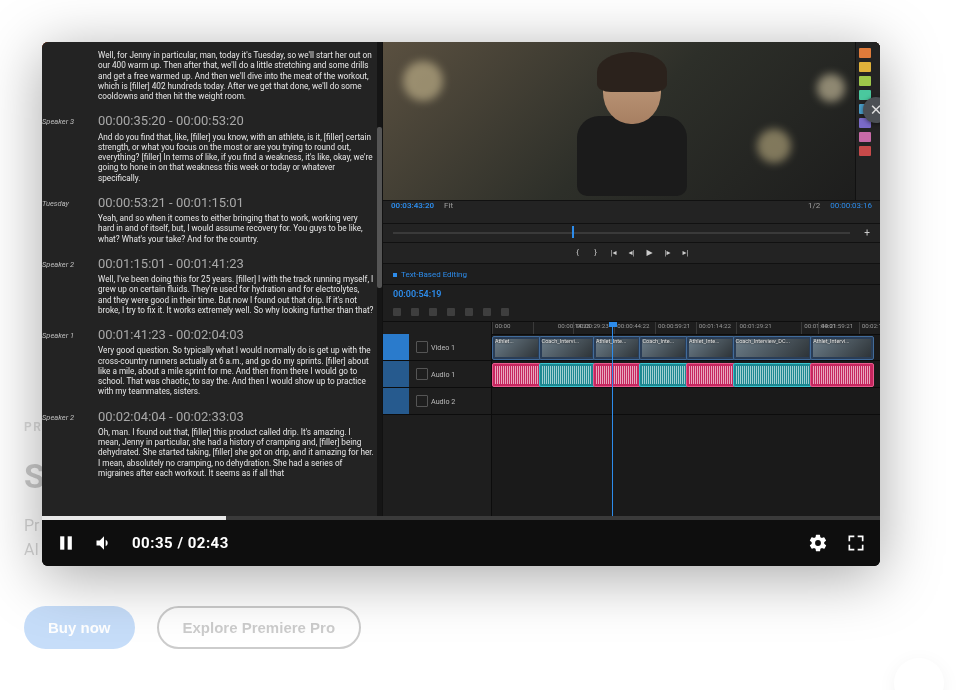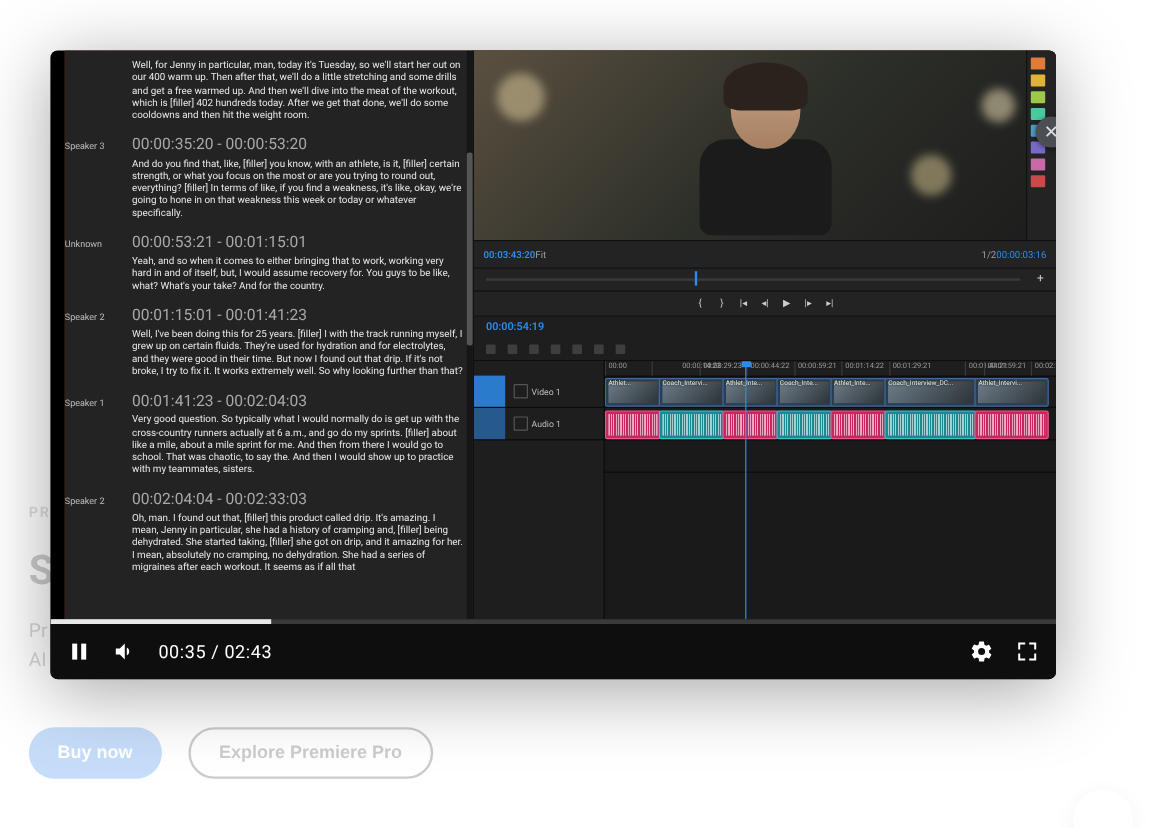--- a/index.html
+++ b/index.html
@@ -8,42 +8,42 @@
   .bg-eyebrow{font-size:12px;letter-spacing:1.5px;color:#707070;font-weight:600;}
   .bg-title{font-size:34px;font-weight:700;margin:22px 0 18px;color:#2c2c2c;}
   .bg-para{font-size:16px;color:#505050;line-height:1.5;max-width:880px;}
   .bg-btns{margin-top:44px;display:flex;gap:22px;align-items:center;}
   .btn-primary{background:#1473e6;color:#fff;border:none;border-radius:25px;padding:13px 24px;font-size:15px;font-weight:600;cursor:pointer;}
   .btn-outline{background:transparent;color:#2c2c2c;border:2px solid #2c2c2c;border-radius:25px;padding:11px 24px;font-size:15px;font-weight:600;cursor:pointer;}
   .page-dim{position:absolute;inset:0;background:rgba(255,255,255,0.76);}
   .vp{position:absolute;left:42px;top:42px;width:838px;height:524px;background:#000;border-radius:6px;overflow:hidden;box-shadow:0 10px 60px rgba(0,0,0,.35);}
   .close-btn{position:absolute;right:-9px;top:55px;width:26px;height:26px;border-radius:50%;background:#4b4f54;color:#ddd;display:flex;align-items:center;justify-content:center;font-size:15px;cursor:pointer;z-index:30;box-shadow:0 1px 4px rgba(0,0,0,.5);}
 
-  .frame{position:absolute;left:12px;top:0;right:0;height:474px;background:#c2410c;display:flex;}
+  .frame{position:absolute;left:0;top:0;right:0;height:474px;background:#c2410c;display:flex;}
   .tr-col{width:340px;height:100%;background:#232323;color:#d8d8d8;font-size:8.2px;line-height:1.25;overflow:hidden;border-right:1px solid #111;position:relative;}
   .tr-row{display:flex;padding:6px 8px 6px 0;gap:8px;}
-  .speaker{width:48px;flex:none;font-size:7.5px;color:#bdbdbd;padding-top:4px;}
+  .speaker{width:48px;flex:none;font-size:7.5px;color:#bdbdbd;padding-top:4px;font-style:italic;}
   .seg{flex:1;}
   .seg .tc{font-size:13px;color:#a8a8a8;margin-bottom:2px;}
   .seg .tx{color:#e8e8e8;}
   .tr-scroll{position:absolute;right:0;top:0;width:5px;bottom:0;background:#151515;}
   .tr-thumb{position:absolute;right:0;top:18%;width:5px;height:34%;background:#555;border-radius:2px;}
 
   .right-col{flex:1;display:flex;flex-direction:column;background:#1a1a1a;position:relative;}
   .monitor{height:158px;background:linear-gradient(135deg,#5a5040 0,#2d2f29 50%,#1c1c1c 100%);position:relative;overflow:hidden;}
   .person{position:absolute;left:50%;top:10%;transform:translateX(-50%);width:120px;height:140px;}
   .head{width:58px;height:66px;border-radius:50% 50% 48% 48%;background:linear-gradient(180deg,#c6a382,#a77f62);margin:0 auto;position:relative;}
   .hair{position:absolute;top:-6px;left:-6px;right:-6px;height:40px;border-radius:50% 50% 20% 20%;background:#2b221c;}
   .torso{width:110px;height:80px;background:#1b1b1b;margin:-8px auto 0;border-radius:22px 22px 10px 10px;}
   .bokeh{position:absolute;border-radius:50%;filter:blur(4px);opacity:.55;}
   .b1{width:40px;height:40px;background:#d7c79a;left:4%;top:12%;}
   .b2{width:28px;height:28px;background:#e6d9b3;right:7%;top:20%;}
   .b3{width:34px;height:34px;background:#cdbd8c;right:18%;top:55%;}
 
-  .mon-bar{height:22px;background:#232323;display:flex;align-items:center;padding:0 8px;font-size:8px;color:#9e9e9e;border-top:1px solid #111;border-bottom:1px solid #111;}
+  .mon-bar{height:22px;background:#232323;display:flex;align-items:flex-start;gap:10px;padding:0 8px;font-size:8px;color:#9e9e9e;border-top:1px solid #111;border-bottom:1px solid #111;}
   .mon-tc{color:#2d8ceb;font-weight:600;}
   .mon-spacer{flex:1;}
   .mon-right{color:#2d8ceb;}
   .scrub{height:18px;background:#232323;position:relative;border-bottom:1px solid #111;}
   .scrub-track{position:absolute;left:10px;right:30px;top:8px;height:2px;background:#3a3a3a;}
   .scrub-head{position:absolute;left:38%;top:2px;width:2px;height:12px;background:#2d8ceb;}
   .scrub-add{position:absolute;right:8px;top:4px;width:10px;height:10px;color:#ccc;font-size:10px;line-height:10px;text-align:center;}
   .transport{height:20px;background:#232323;display:flex;align-items:center;justify-content:center;gap:8px;border-bottom:1px solid #111;}
   .tp{width:10px;height:10px;font-size:8px;color:#ccc;text-align:center;line-height:10px;}
 
@@ -80,21 +80,21 @@
   .side-palette{position:absolute;right:0;top:0;width:18px;height:158px;background:#232323;border-left:1px solid #111;display:flex;flex-direction:column;gap:4px;padding:6px 3px;}
   .sw{width:12px;height:10px;border-radius:1px;}
 
   
   .vc{position:absolute;left:0;right:0;bottom:0;height:50px;background:#0e0e0e;}
   .vc-prog{position:absolute;left:0;right:0;top:0;height:4px;background:#3a3a3a;}
   .vc-prog-fill{height:100%;background:#e8e8e8;width:22%;}
   .vc-row{position:absolute;left:0;right:0;top:4px;bottom:0;display:flex;align-items:center;gap:18px;padding:0 14px;color:#fff;font-size:15px;}
   .vc-ico{width:20px;height:20px;display:flex;align-items:center;justify-content:center;cursor:pointer;}
   .vc-ico svg{width:20px;height:20px;fill:#fff;}
-  .vc-time{font-weight:400;letter-spacing:.5px;}
+  .vc-time{font-weight:700;letter-spacing:.5px;}
   .vc-spacer{flex:1;}
 
   .fab{position:absolute;right:30px;bottom:-18px;width:50px;height:50px;border-radius:50%;background:#fff;box-shadow:0 4px 20px rgba(0,0,0,.2);}
 </style>
 </head>
 <body>
 
 <div class="page-bg">
   <div class="bg-content">
     <div class="bg-eyebrow">PREMIERE PRO</div>
@@ -129,21 +129,21 @@
             </div>
           </div>
           <div class="tr-row">
             <div class="speaker">Speaker 3</div>
             <div class="seg">
               <div class="tc">00:00:35:20 - 00:00:53:20</div>
               <div class="tx">And do you find that, like, [filler] you know, with an athlete, is it, [filler] certain strength, or what you focus on the most or are you trying to round out, everything? [filler] In terms of like, if you find a weakness, it's like, okay, we're going to hone in on that weakness this week or today or whatever specifically.</div>
             </div>
           </div>
           <div class="tr-row">
-            <div class="speaker">Unknown</div>
+            <div class="speaker">Tuesday</div>
             <div class="seg">
               <div class="tc">00:00:53:21 - 00:01:15:01</div>
               <div class="tx">Yeah, and so when it comes to either bringing that to work, working very hard in and of itself, but, I would assume recovery for. You guys to be like, what? What's your take? And for the country.</div>
             </div>
           </div>
           <div class="tr-row">
             <div class="speaker">Speaker 2</div>
             <div class="seg">
               <div class="tc">00:01:15:01 - 00:01:41:23</div>
               <div class="tx">Well, I've been doing this for 25 years. [filler] I with the track running myself, I grew up on certain fluids. They're used for hydration and for electrolytes, and they were good in their time. But now I found out that drip. If it's not broke, I try to fix it. It works extremely well. So why looking further than that?</div>
@@ -209,20 +209,23 @@
       <div class="transport">
         <span class="tp">{</span>
         <span class="tp">}</span>
         <span class="tp">|◂</span>
         <span class="tp">◂|</span>
         <span class="tp">▶</span>
         <span class="tp">|▸</span>
         <span class="tp">▸|</span>
       </div>
 
+      <div class="tl-header">
+        <span class="tb-tag">Text-Based Editing</span>
+      </div>
       <div class="tl-seqtc">00:00:54:19</div>
       <div class="tl-toolbar">
         <div class="tl-tool"></div>
         <div class="tl-tool"></div>
         <div class="tl-tool"></div>
         <div class="tl-tool"></div>
         <div class="tl-tool"></div>
         <div class="tl-tool"></div>
         <div class="tl-tool"></div>
       </div>
@@ -232,20 +235,25 @@
             <div style="height: 12px;"></div>
             <div class="trk">
               <div class="hdr"></div>
               <div class="mute"></div>
               <span>Video 1</span>
             </div>
             <div class="trk audio">
               <div class="hdr"></div>
               <div class="mute"></div>
               <span>Audio 1</span>
+            </div>
+            <div class="trk audio">
+              <div class="hdr"></div>
+              <div class="mute"></div>
+              <span>Audio 2</span>
             </div>
           </div>
         <div class="tl-right">
           <div class="ruler" id="ruler">
               <div class="tick" style="left: 0%;">00:00</div>
               <div class="tick" style="left: 10.5%; padding-left: 24px;">00:00:14:23</div>
               <div class="tick" style="left: 21%; text-align: right;">00:00:29:23</div>
               <div class="tick" style="left: 31.5%;">00:00:44:22</div>
               <div class="tick" style="left: 42%;">00:00:59:21</div>
               <div class="tick" style="left: 52.5%; text-align: right;">00:01:14:22</div>

